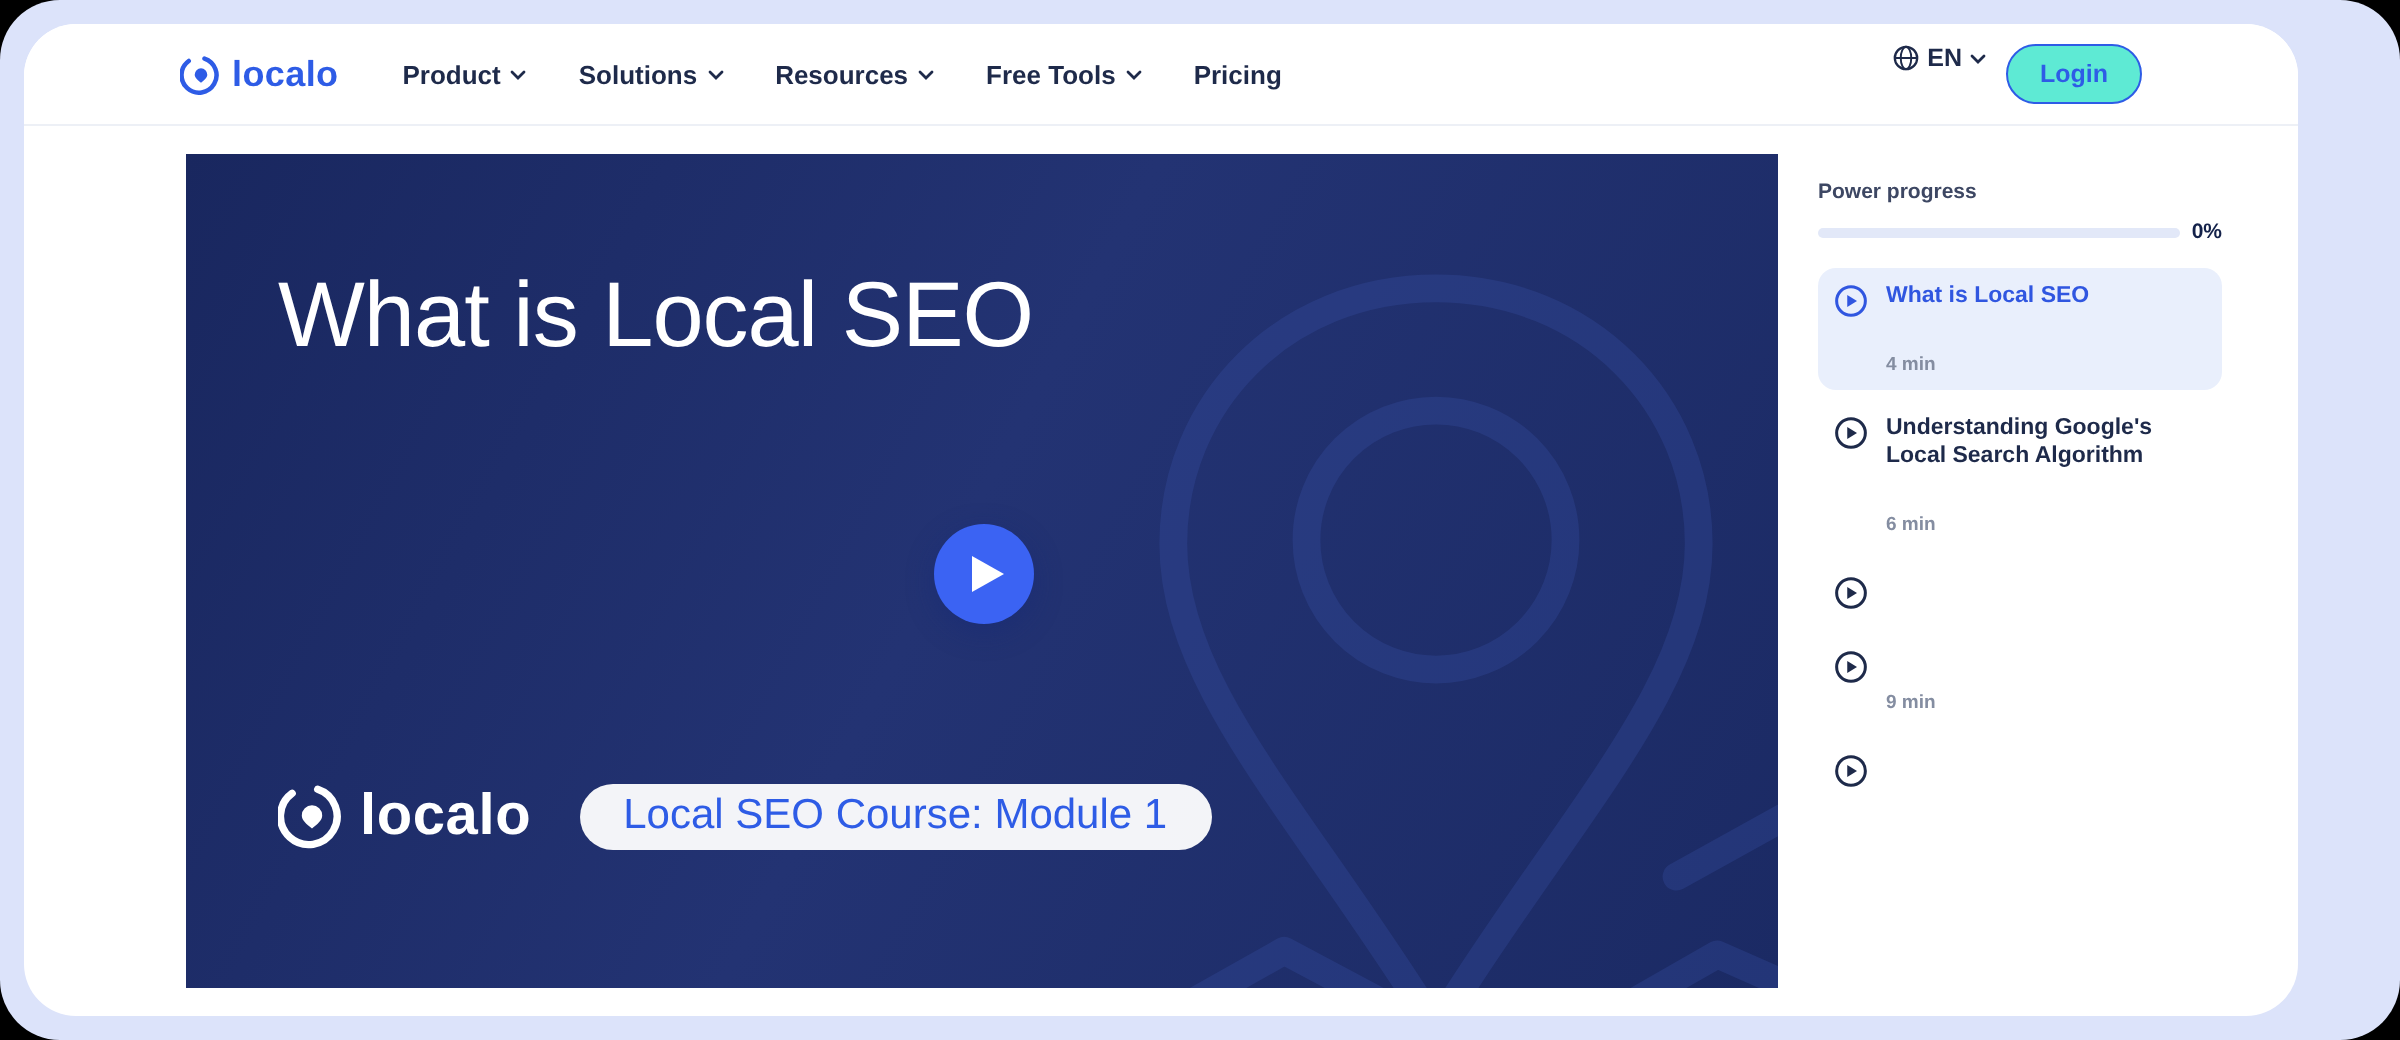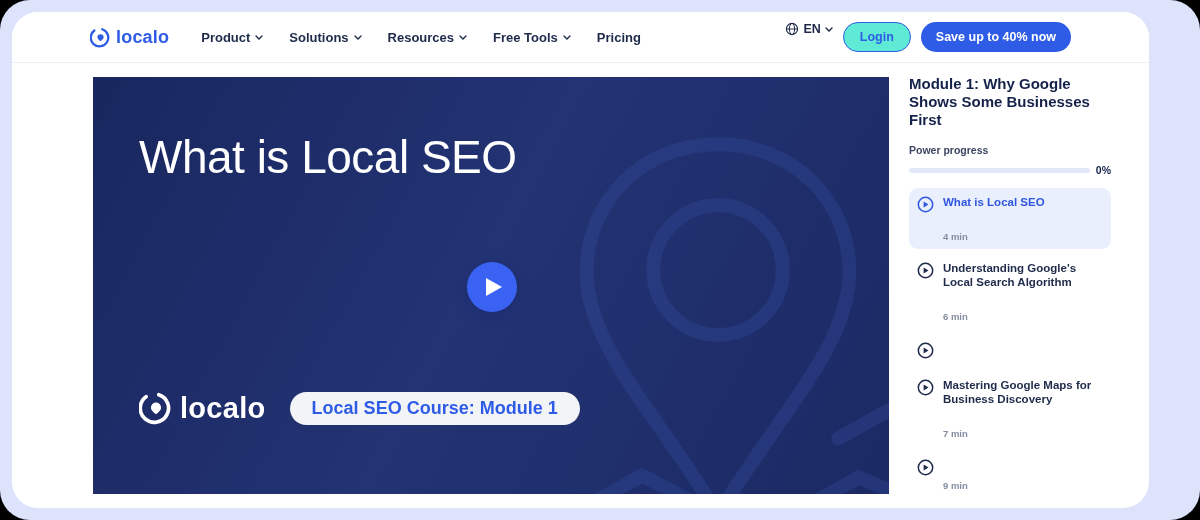--- a/index.html
+++ b/index.html
@@ -39,21 +39,21 @@
     color:#fff; font-size:46px; line-height:60px; font-weight:500; letter-spacing:-.5px; }
   .play-btn { position:absolute; left:374px; top:185px; width:50px; height:50px;
     border-radius:50%; background:#3b63f3; display:flex; align-items:center;
     justify-content:center; cursor:pointer; box-shadow:0 4px 14px rgba(20,40,120,.45); }
   .play-btn svg { margin-left:4px; }
   .video-footer { position:absolute; left:46px; top:314px; display:flex; align-items:center; gap:24px; }
   .vlogo { display:flex; align-items:center; gap:7px; }
   .vlogo-text { color:#fff; font-size:29px; font-weight:600; letter-spacing:.3px; }
   .badge { height:33px; padding:0 22px; border-radius:17px;
     background:rgba(255,255,255,.95); color:var(--accent,#2e5ce6);
-    font-size:18px; font-weight:700; display:flex; align-items:center; }
+    font-size:21px; font-weight:400; display:flex; align-items:center; }
 
   
   .sidebar { position:absolute; left:897px; top:51px; width:202px; height:445px;
     padding-top:12px; overflow:hidden; }
   .module-title { font-size:15px; line-height:18px; font-weight:700; color:#14224a; }
   .progress-label { margin-top:15px; font-size:10.5px; font-weight:600; color:#3d4763; }
   .progress-row { margin-top:8px; display:flex; align-items:center; gap:6px; }
   .progress-track { flex:1; height:5px; border-radius:3px; background:var(--track,#e2e8f8);
     overflow:hidden; cursor:pointer; }
   .progress-fill { height:100%; background:var(--accent,#2e5ce6); border-radius:3px; }
@@ -121,21 +121,20 @@
             <circle cx="8" cy="8" r="6.4" fill="none" stroke="#1e2a4a" stroke-width="1.3"></circle>
             <ellipse cx="8" cy="8" rx="3" ry="6.4" fill="none" stroke="#1e2a4a" stroke-width="1.1"></ellipse>
             <line x1="1.8" y1="8" x2="14.2" y2="8" stroke="#1e2a4a" stroke-width="1.1"></line>
           </svg>
           <span>EN</span>
           <svg class="chev" viewBox="0 0 8 5">
               <polyline points="1,1 4,4 7,1" fill="none" stroke="#1e2a4a" stroke-width="1.4" stroke-linecap="round"></polyline>
             </svg>
         </span>
         <button class="btn-login">Login</button>
-        <button class="btn-cta">Save up to 40% now</button>
       </div>
     </div>
 
     <div class="video">
       <svg class="watermark" width="370" height="430" viewBox="0 0 400 460">
         <g fill="none" stroke="#3b54ab" stroke-width="15" stroke-linejoin="round" stroke-linecap="round" opacity="0.55">
           <path d="M200 14 C118 14 58 76 58 152 C58 230 128 298 200 414 C272 298 342 230 342 152 C342 76 282 14 200 14 Z"></path>
           <circle cx="200" cy="150" r="70"></circle>
           <path d="M-10 444 L118 372 L178 404"></path>
           <path d="M205 458 L352 374 L420 404"></path>
@@ -158,21 +157,20 @@
             <path d="M5 4 A 10 10 0 1 0 14 2.6" fill="none" stroke="#ffffff" stroke-width="2.6" stroke-linecap="round"></path>
             <path d="M12 8.2 a 3.6 3.6 0 0 1 3.6 3.6 c0 1.7-1.6 3-3.6 4.6 c-2-1.6-3.6-2.9-3.6-4.6 a 3.6 3.6 0 0 1 3.6-3.6 z" fill="#ffffff"></path>
           </svg>
           <span class="vlogo-text">localo</span>
         </span>
         <span class="badge">Local SEO Course: Module 1</span>
       </div>
     </div>
 
     <div class="sidebar">
-      <div class="module-title">Module 1: Why Google Shows Some Businesses First</div>
       <div class="progress-label">Power progress</div>
       <div class="progress-row">
         <div class="progress-track">
           <div class="progress-fill" style="width: 0%;"></div>
         </div>
         <span class="progress-value">0%</span>
       </div>
 
       <div class="lessons">
 
@@ -198,30 +196,20 @@
           </span>
         </div>
 
         <div class="lesson">
           <svg class="lesson-icon" viewBox="0 0 18 18">
             <circle cx="9" cy="9" r="7.6" fill="none" stroke="currentColor" stroke-width="1.6"></circle>
             <polygon points="7,5.8 12.2,9 7,12.2" fill="currentColor"></polygon>
           </svg>
         </div>
 
-        <div class="lesson">
-          <svg class="lesson-icon" viewBox="0 0 18 18">
-            <circle cx="9" cy="9" r="7.6" fill="none" stroke="currentColor" stroke-width="1.6"></circle>
-            <polygon points="7,5.8 12.2,9 7,12.2" fill="currentColor"></polygon>
-          </svg>
-          <span class="lesson-texts">
-            <span class="lesson-title">Mastering Google Maps for Business Discovery</span>
-            <span class="lesson-duration">7 min</span>
-          </span>
-        </div>
 
         <div class="lesson">
           <svg class="lesson-icon" viewBox="0 0 18 18">
             <circle cx="9" cy="9" r="7.6" fill="none" stroke="currentColor" stroke-width="1.6"></circle>
             <polygon points="7,5.8 12.2,9 7,12.2" fill="currentColor"></polygon>
           </svg>
           <span class="lesson-texts">
             <span class="lesson-duration">9 min</span>
           </span>
         </div>

